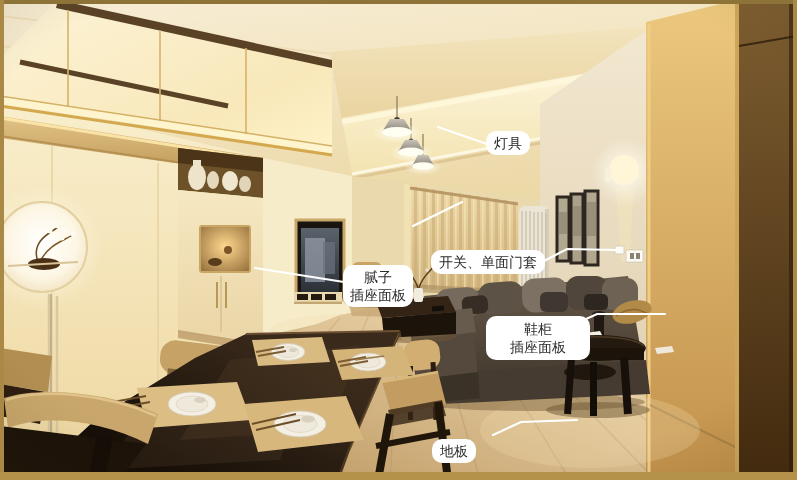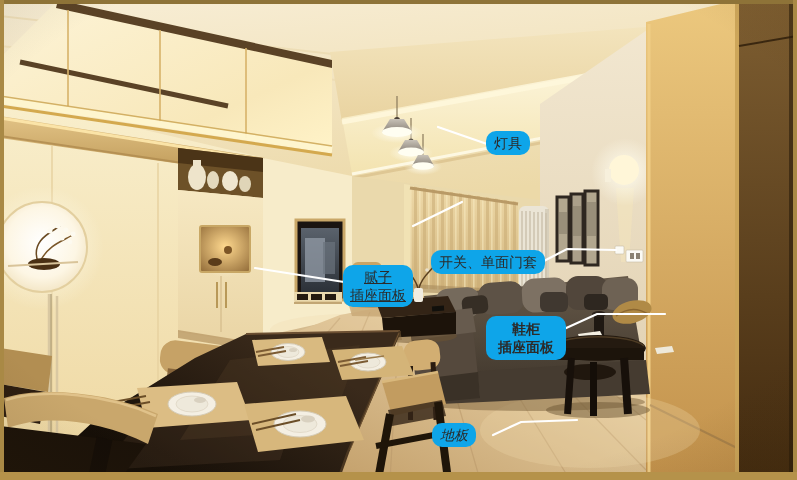--- a/index.html
+++ b/index.html
@@ -3,32 +3,32 @@
 <meta charset="utf-8">
 <style>
   html,body{margin:0;padding:0;background:#222;}
   .stage{
     position:relative;width:797px;height:480px;overflow:hidden;
     font-family:"Liberation Sans","DejaVu Sans",sans-serif;
     background:#f2e2b8;
   }
   .scene{position:absolute;left:0;top:0;width:797px;height:480px;display:block;}
   .ann{
-    position:absolute;background:#0ea5e9;color:#2b2b2b;
+    position:absolute;background:#ffffff;color:#2b2b2b;
     border-radius:10px;text-align:center;z-index:6;
     font-size:14px;line-height:18px;font-weight:500;
     padding:2px 8px;white-space:nowrap;
   }
   .ann .ln{display:block;}
   .ann-lamp{left:486px;top:131px;line-height:20px;}
   .ann-door{left:355px;top:201px;padding:3px 7px;}
   .ann-switch{left:431px;top:250px;line-height:20px;}
-  .ann-putty{left:343px;top:265px;padding:3px 7px;text-decoration:underline;}
-  .ann-shoe{left:486px;top:316px;padding:4px 12px;font-weight:bold;}
-  .ann-floor{left:432px;top:423px;line-height:20px;font-style:italic;}
+  .ann-putty{left:343px;top:265px;padding:3px 7px;}
+  .ann-shoe{left:486px;top:316px;padding:4px 24px;}
+  .ann-floor{left:432px;top:439px;line-height:20px;}
 </style>
 </head>
 <body>
 
 <div class="stage">
 
 <svg class="scene" viewBox="0 0 797 480" xmlns="http://www.w3.org/2000/svg">
   <defs>
     <linearGradient id="gCeilL" x1="0" y1="0" x2="0.35" y2="1">
       <stop offset="0" stop-color="#f8eed6"></stop>

